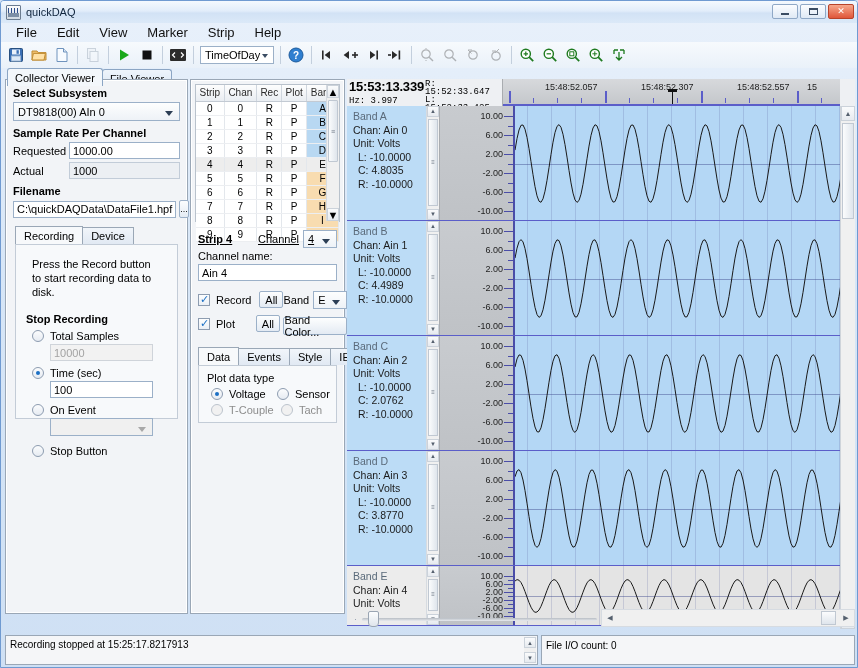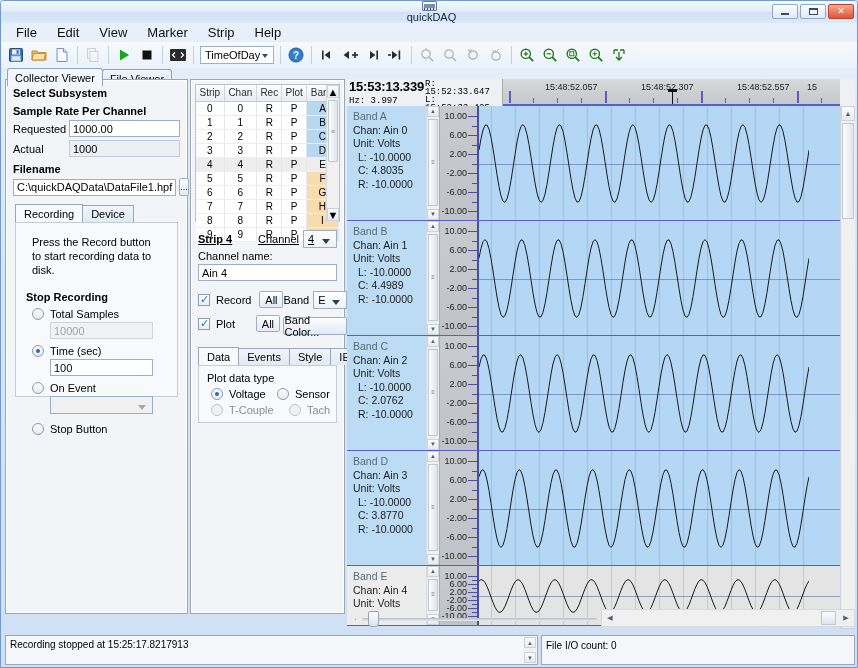--- a/index.html
+++ b/index.html
@@ -20,21 +20,20 @@
     background: linear-gradient(180deg,#e9f1fb 0%,#d7e6f7 40%,#cfe0f4 100%);
     border: 1px solid #6f9ad1;
     border-radius: 4px 4px 0 0;
   }
   .titlebar {
     height: 22px; position: relative;
     display: flex; align-items: center;
     padding-left: 5px;
     border-radius: 3px 3px 0 0;
     background: linear-gradient(180deg,#f4f9fe 0%,#e2edfa 45%,#d2e2f5 55%,#dbe9f8 100%);
-    flex-direction: column;
   }
   .title-icon {
     width: 15px; height: 15px; margin-right: 5px;
     background: linear-gradient(180deg,#fdfdfd,#cfd8e2);
     border: 1px solid #6b7c90; border-radius: 1px;
     position: relative; overflow: hidden;
   }
   .title-icon::before {
     content:""; position:absolute; left:1px; top:2px; right:1px; height:6px;
     background: repeating-linear-gradient(90deg,#2b4b8c 0 1px,transparent 1px 3px);
@@ -229,21 +228,21 @@
     width: 92px; background: #bcdcf6; padding: 4px 0 0 6px;
     font-size: 10.5px; line-height: 13.5px; color: #1b1b1b; position: relative;
   }
   .strip-info.inactive { background: #ececec; }
   .strip-info .bandname { color: #5a6a7a; }
   .strip-scroll {
     position: absolute; right: 0; top: 0; bottom: 0; width: 13px;
     background: #f0f0f0; border-left: 1px solid #d6dbe1;
   }
   .strip-axis {
-    width: 40px; background: linear-gradient(180deg,#c8cbcf,#bfc2c6);
+    width: 76px; background: linear-gradient(180deg,#c8cbcf,#bfc2c6);
     position: relative; border-left:1px solid #a9acb0;
   }
   .strip-axis .ylab { position: absolute; right: 12px; font-size: 9px; color:#222; transform: translateY(-50%); }
   .strip-axis .ytick { position: absolute; right: 2px; width: 9px; height: 1px; background: #4a4da8; }
   .strip-axis .ytickm { position: absolute; right: 2px; width: 5px; height: 1px; background: #4a4da8; }
   .strip-axis .yaxisline { position:absolute; right:0; top:0; bottom:0; width:2px; background:#4a4da8; }
   .strip-plot { flex: 1; background: #b4d7f5; position: relative; overflow: hidden; }
   .strip-plot.inactive { background: #e4e4e4; }
   .strip-plot .vgrid { position:absolute; top:0; bottom:0; width:1px; background:rgba(90,100,160,.22); }
   .strip-plot .zeroline { position:absolute; left:0; right:0; height:1px; background:rgba(60,70,140,.45); }
@@ -479,20 +478,26 @@
   <div class="tabstrip">
     <div class="tab active">Collector Viewer</div>
     <div class="tab">File Viewer</div>
   </div>
 
   <div class="content">
 
     <div class="panel leftpanel">
       <div class="panel-inner">
         <div class="sec-title">Select Subsystem</div>
+        <div class="field">
+          <div class="combo">
+            <span>DT9818(00) AIn 0</span>
+            <i class="arw"></i>
+          </div>
+        </div>
         <div class="sec-title">Sample Rate Per Channel</div>
         <div class="row">
           <div class="lbl">Requested</div>
           <div class="txtbox">1000.00</div>
         </div>
         <div class="row">
           <div class="lbl">Actual</div>
           <div class="txtbox ro">1000</div>
         </div>
         <div class="sec-title">Filename</div>
@@ -684,21 +689,21 @@
               <div class="radio-row" style="margin:0 0 0 4px;width:66px;">
                 <div class="radio on"></div>
                 <div class="rl">Voltage</div>
               </div>
               <div class="radio-row" style="margin:0;">
                 <div class="radio"></div>
                 <div class="rl">Sensor</div>
               </div>
             </div>
             <div style="display:flex;margin-top:4px;">
-              <div class="radio-row dis" style="margin:0 12px 0 4px;width:66px;">
+              <div class="radio-row dis" style="margin:0 4px 0 4px;width:66px;">
                 <div class="radio dis"></div>
                 <div class="rl">T-Couple</div>
               </div>
               <div class="radio-row dis" style="margin:0;">
                 <div class="radio dis"></div>
                 <div class="rl">Tach</div>
               </div>
             </div>
           </div>
         </div>

